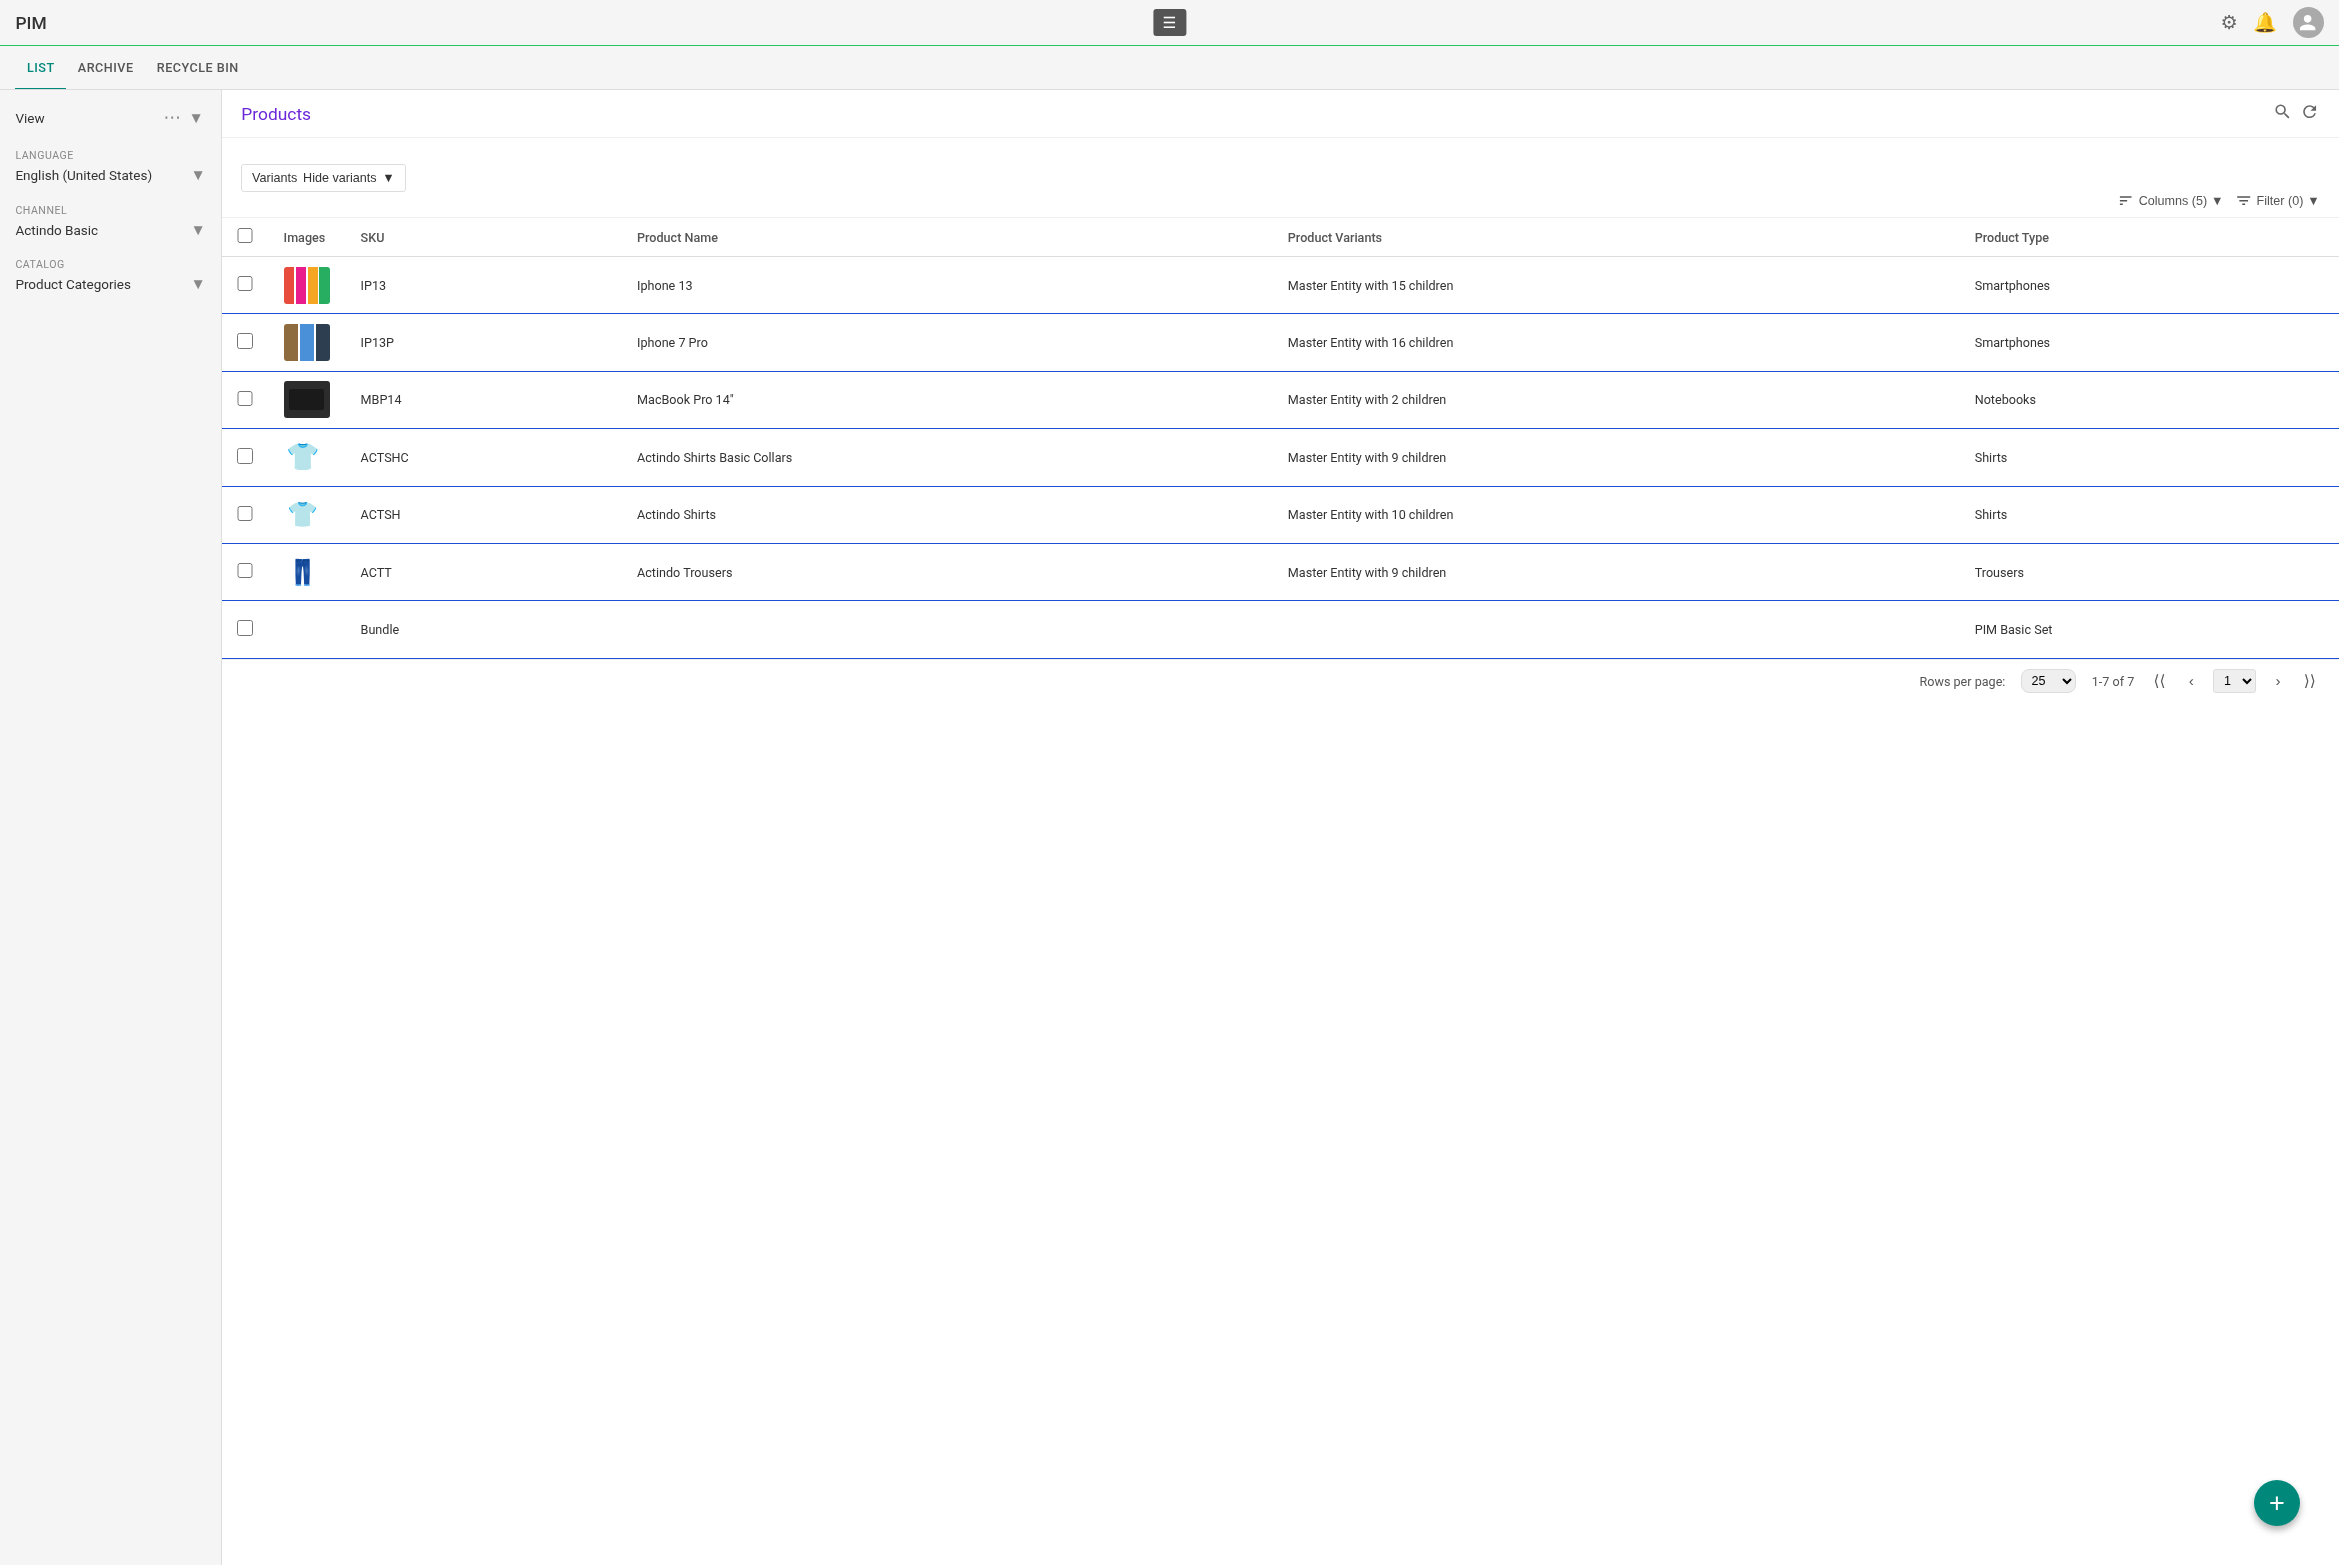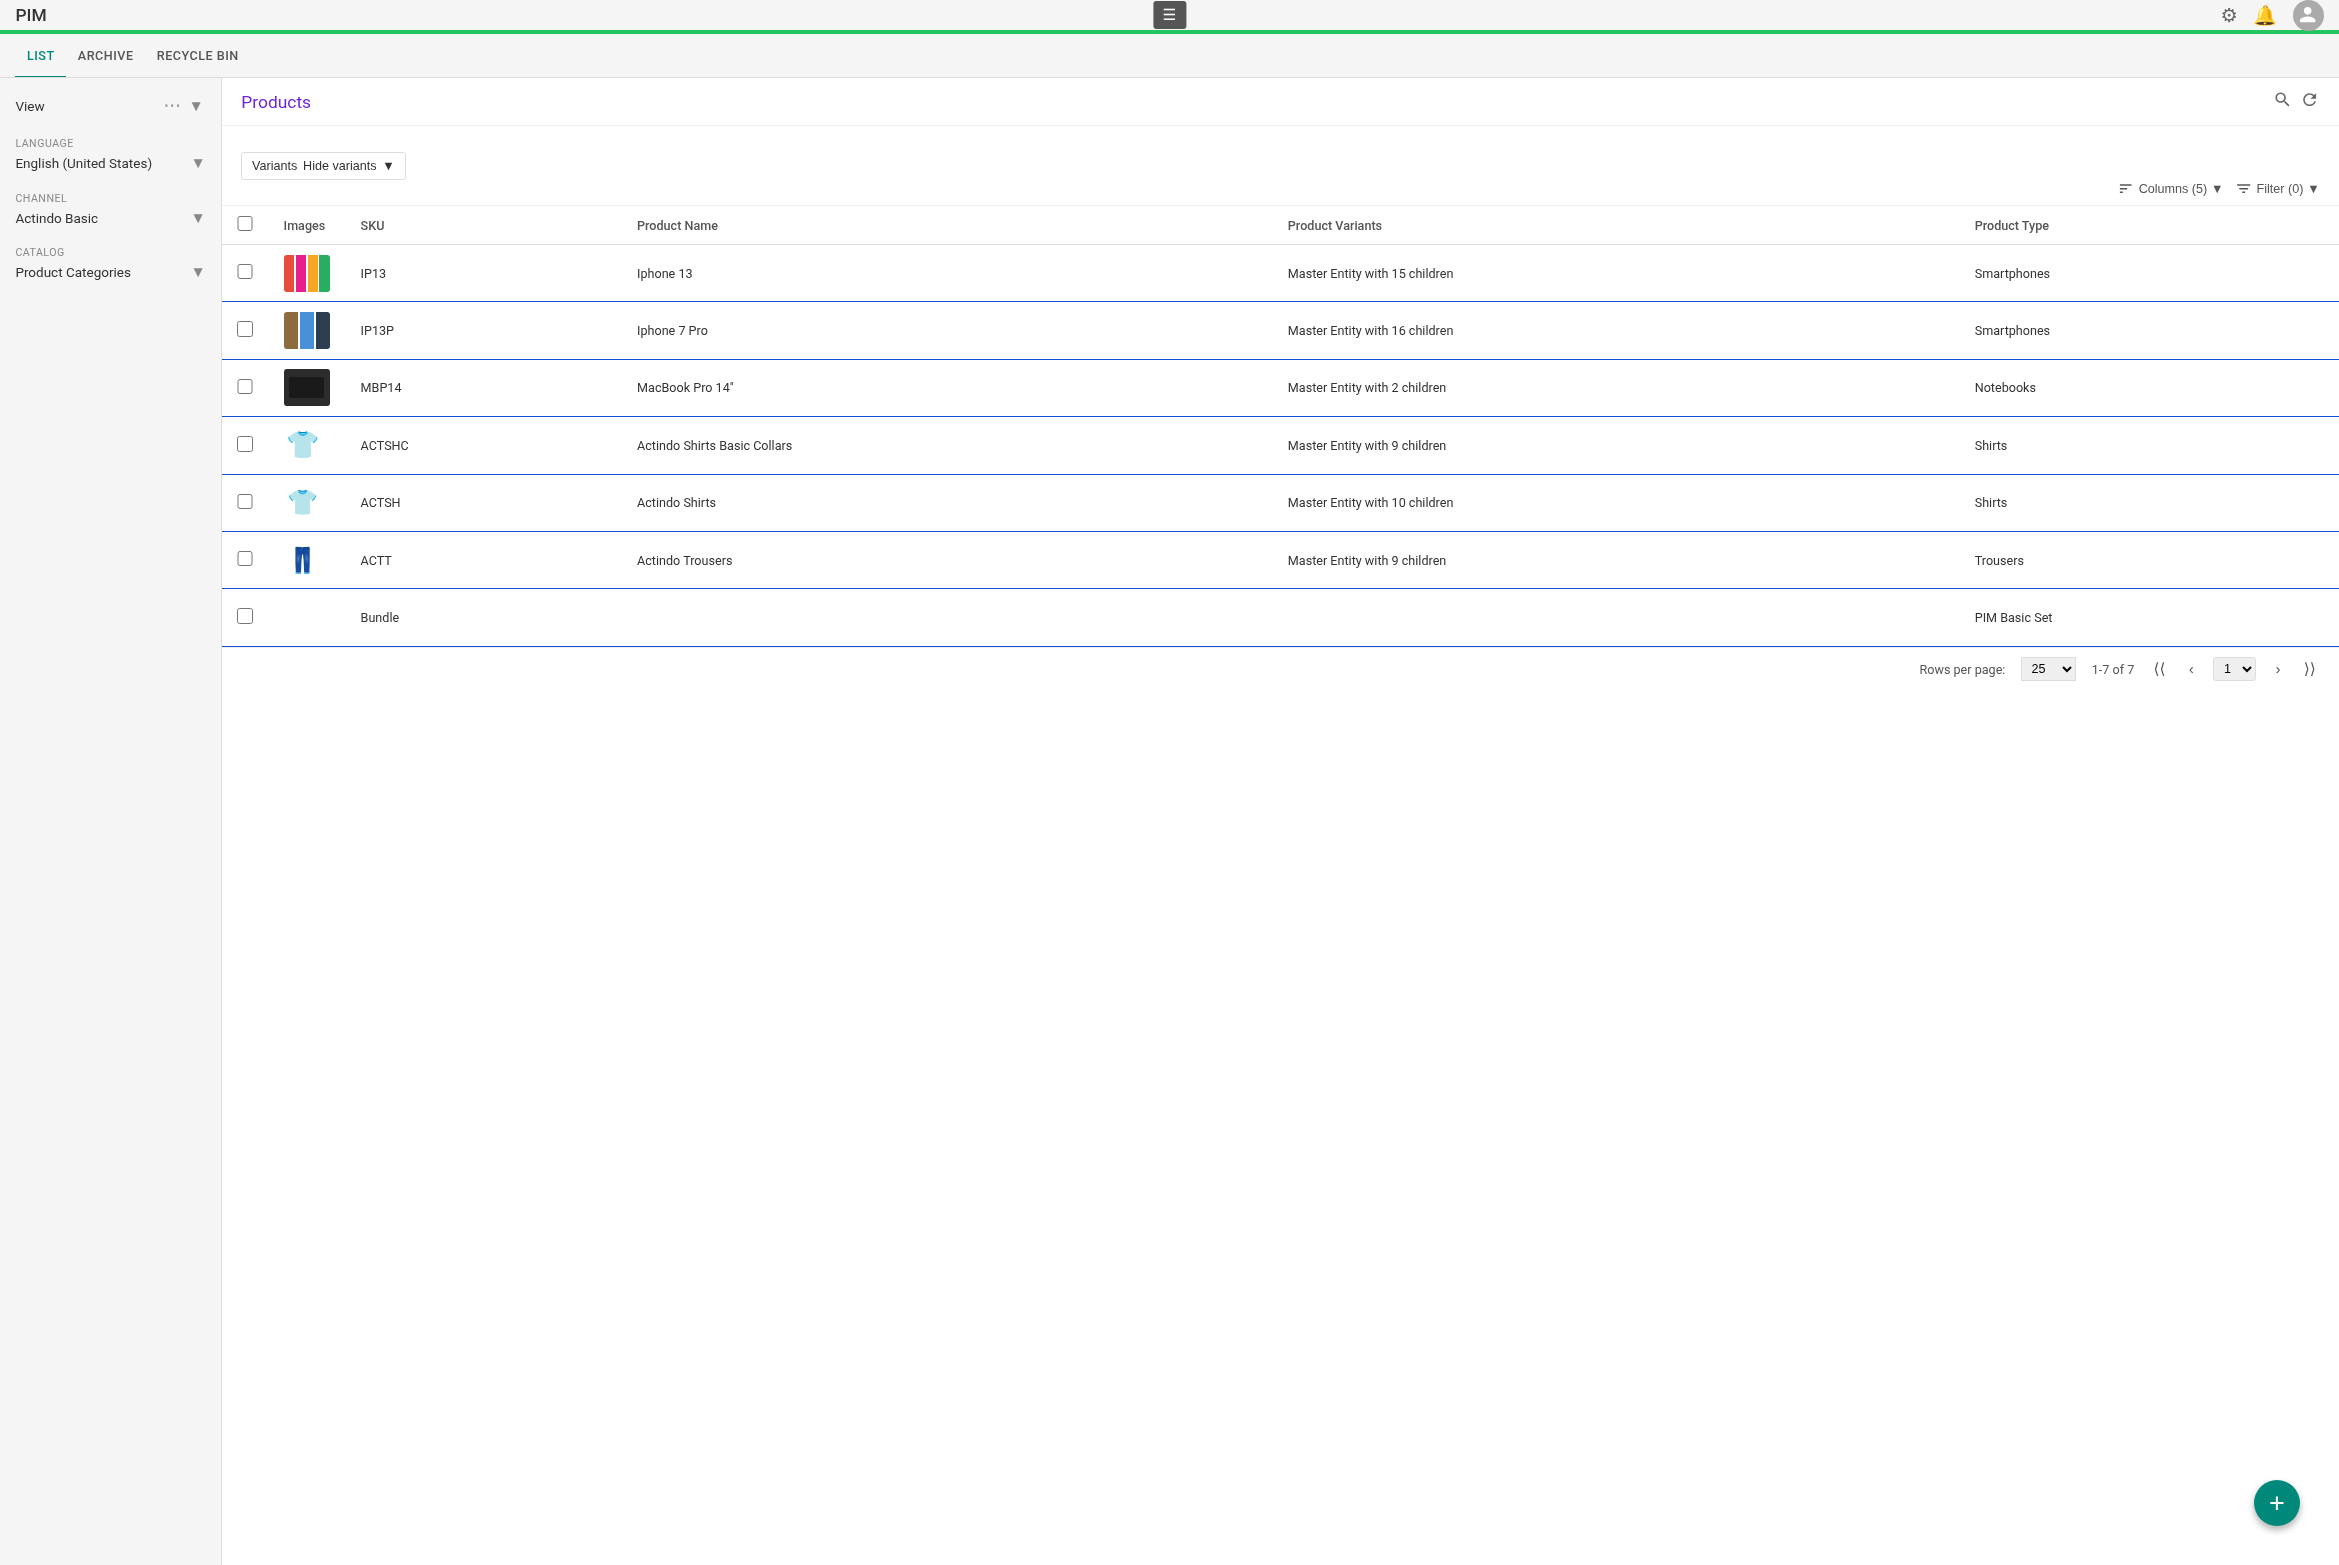--- a/index.html
+++ b/index.html
@@ -1,21 +1,21 @@
 <!DOCTYPE html>
 <html><head>
   <meta charset="utf-8">
   <style>
     * { box-sizing: border-box; margin: 0; padding: 0; }
     body { font-family: 'Roboto', Arial, sans-serif; font-size: 13.5px; background: #f0f0f0; color: #333; height: 100vh; display: flex; flex-direction: column; }
 
     
     .top-bar {
       display: flex; align-items: center; justify-content: space-between;
-      background: #f5f5f5; padding: 0 15.4px; height: 34px; border-bottom: 4px solid #22c55e;
+      background: #f5f5f5; padding: 0 15.4px; height: 46px; border-bottom: 1px solid #22c55e;
       position: relative;
     }
     .top-bar-left { font-size: 17.4px; font-weight: 500; color: #333; }
     .top-bar-center { position: absolute; left: 50%; transform: translateX(-50%); }
     .hamburger-btn {
       background: #555; color: #fff; border: none; border-radius: 2.9px;
       padding: 4.8px 9.7px; cursor: pointer; font-size: 15.4px;
     }
     .top-bar-right { display: flex; align-items: center; gap: 15.4px; }
     .icon-btn { background: none; border: none; cursor: pointer; color: #666; font-size: 19.3px; }
@@ -94,21 +94,21 @@
     .checkbox-cell input[type="checkbox"] { width: 15.4px; height: 15.4px; cursor: pointer; }
     .image-cell { width: 77px; }
 
     
     .table-footer {
       display: flex; align-items: center; justify-content: flex-end;
       padding: 9.7px 19.3px; border-top: 1px solid #eee; background: #fff;
       gap: 15.4px; position: sticky; bottom: 8px;
     }
     .rows-label { font-size: 12.6px; color: #555; }
-    .rows-select { border: 1px solid #ddd; border-radius: 0; padding: 2.9px 5.8px; font-size: 12.6px; }
+    .rows-select { border: 1px solid #ddd; border-radius: 8px; padding: 2.9px 5.8px; font-size: 12.6px; }
     .pagination-info { font-size: 12.6px; color: #555; }
     .page-btn { background: none; border: none; cursor: pointer; color: #555; font-size: 15.4px; padding: 1.9px 3.9px; }
     .page-select { border: 1px solid #ddd; border-radius: 2.9px; padding: 2.9px 5.8px; font-size: 12.6px; width: 43px; }
 
     
     .fab {
       position: fixed; bottom: 39px; right: 39px;
       width: 46px; height: 46px; border-radius: 50%;
       background: #00897b; color: #fff; font-size: 27px;
       border: none; cursor: pointer; display: flex; align-items: center; justify-content: center;

